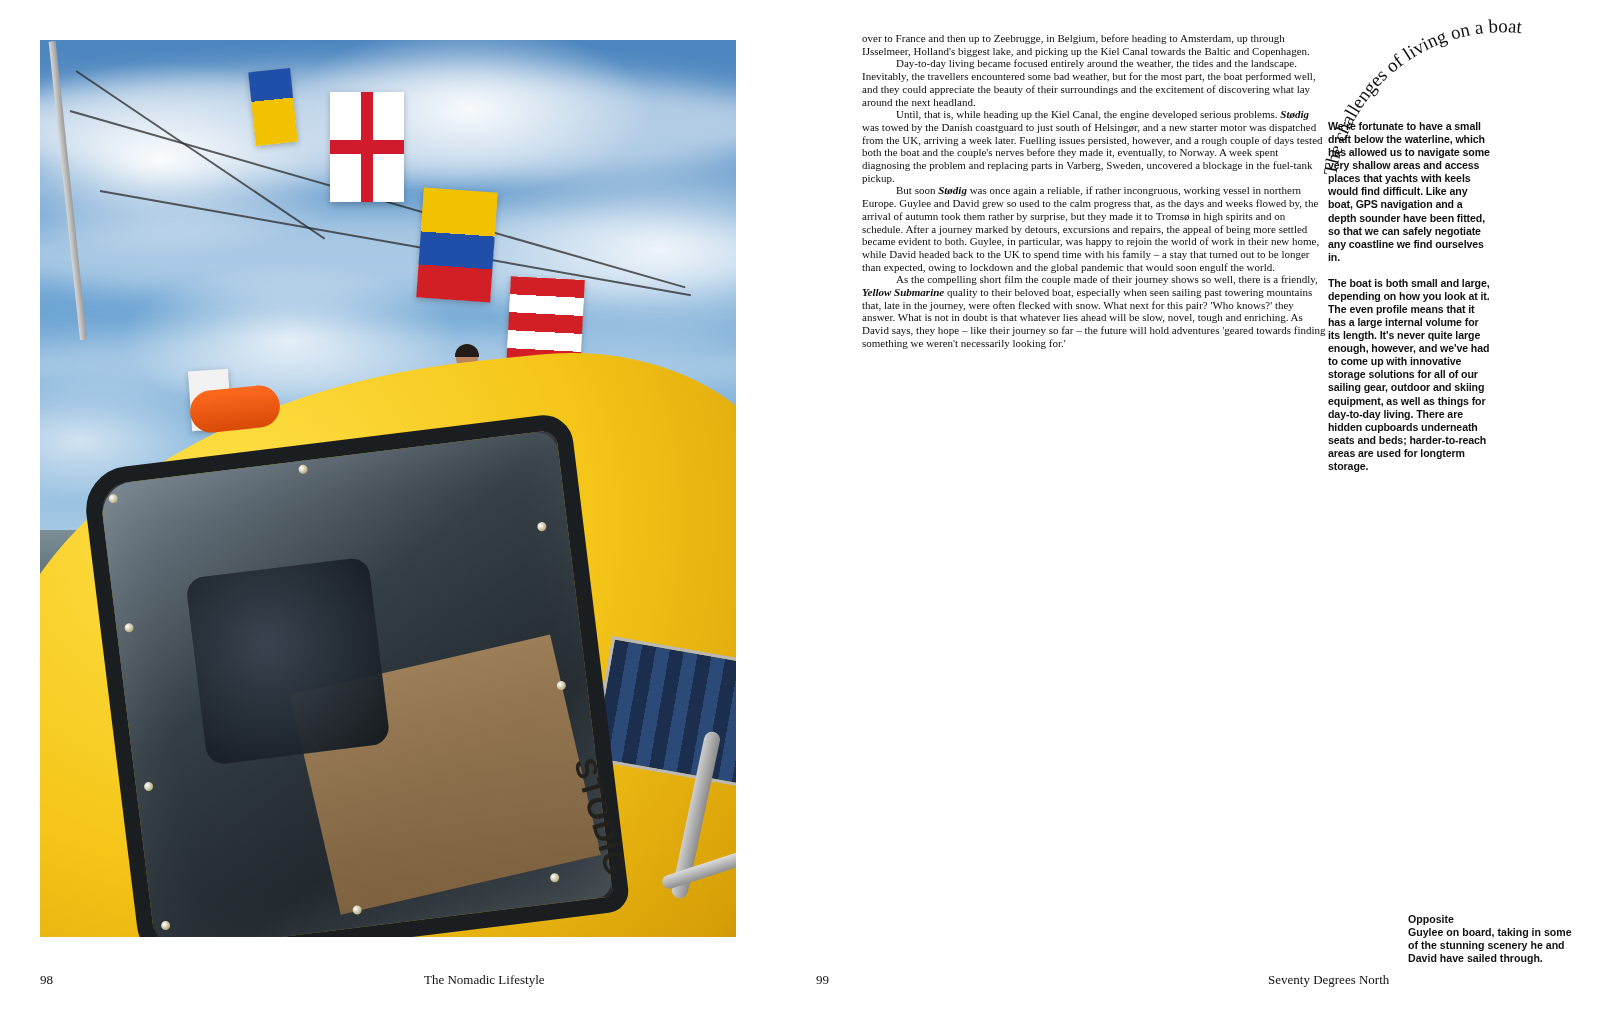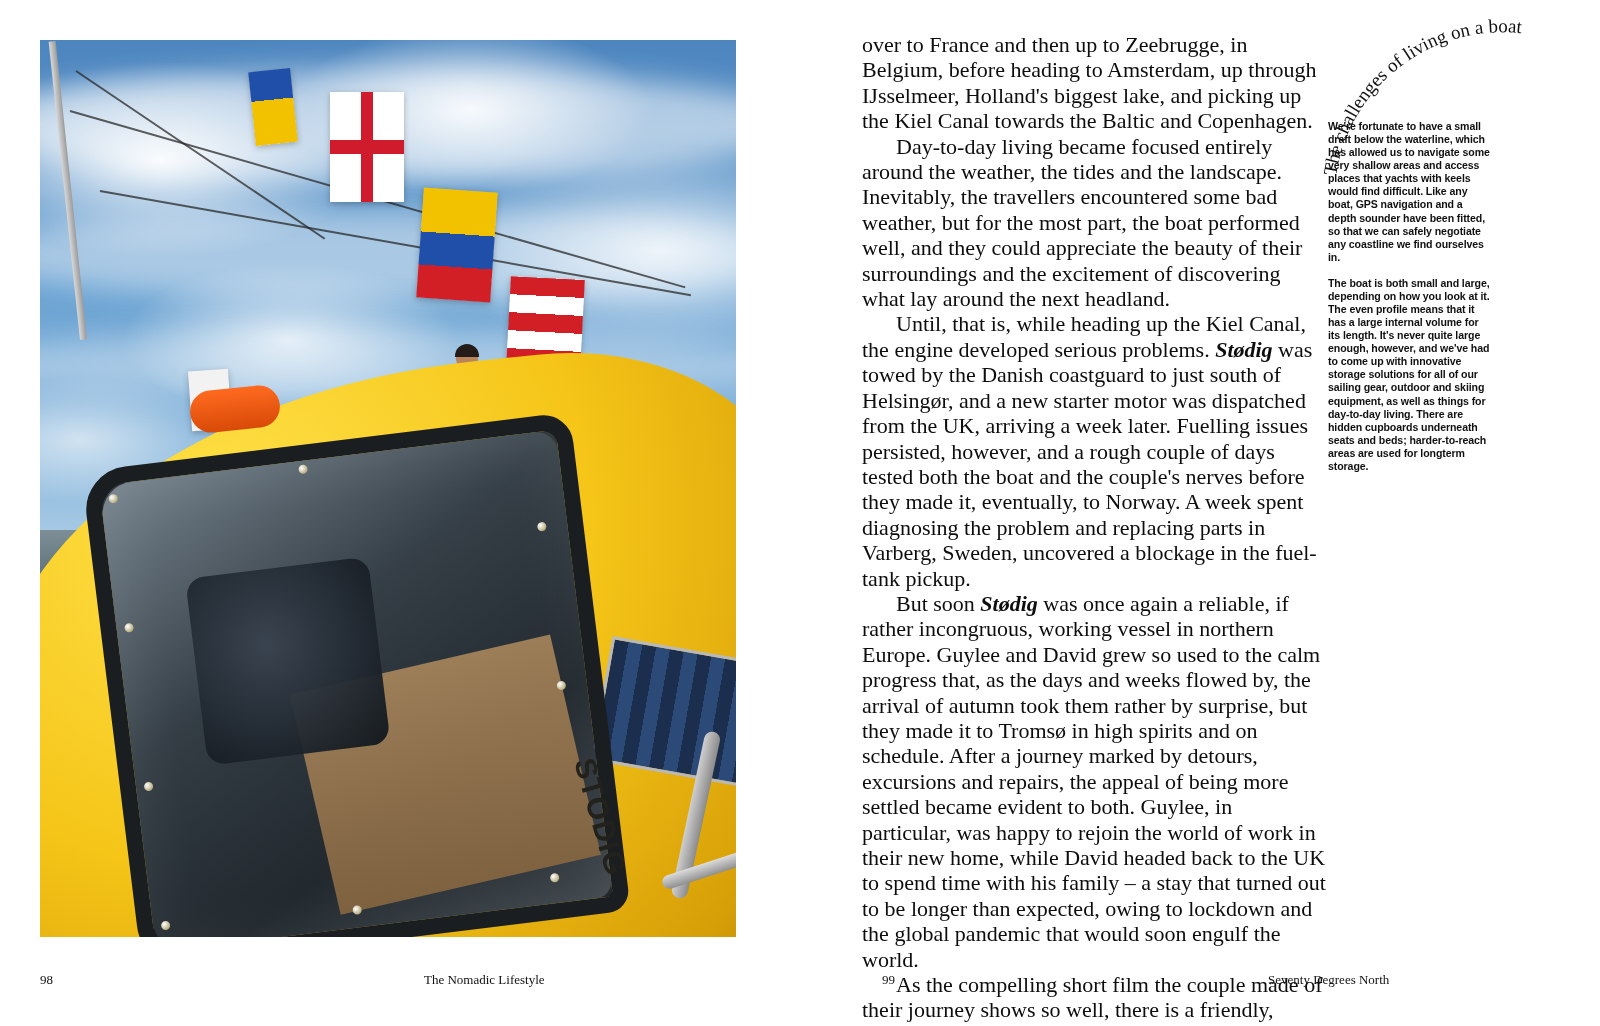--- a/index.html
+++ b/index.html
@@ -238,21 +238,21 @@
 
   
   .col-main {
     position: absolute;
     left: 862px;
     top: 32px;
     width: 464px;
   }
   .col-main p {
     margin: 0;
-    font-size: 22px;
+    font-size: 11px;
     line-height: 1.155;
     text-align: left;
     color: #0d0d0d;
     font-family: "Liberation Serif", serif;
   }
   .col-main p + p { text-indent: 34px; }
   .col-main em { font-style: italic; font-weight: bold; }
 
   .sidebar {
     position: absolute;
@@ -300,21 +300,21 @@
   
   .folio {
     position: absolute;
     bottom: 38px;
     font-size: 13px;
     color: #111;
     font-family: "Liberation Serif", serif;
   }
   .folio-left-num { left: 40px; }
   .folio-left-title { left: 424px; }
-  .folio-right-num { left: 882px; }
+  .folio-right-num { left: 816px; }
   .folio-right-title { left: 1268px; }
 </style>
 </head>
 <body>
 
 <div class="spread">
 
   <div class="photo-frame">
     <div class="sky"></div>
     <div class="cloudband cb1"></div>
@@ -397,19 +397,23 @@
         <textPath href="#arcpath" id="arc-textpath">The challenges of living on a boat</textPath>
       </text>
     </svg>
   </div>
 
   <div class="sidebar" id="sidebar-col">
       <p>We're fortunate to have a small draft below the waterline, which has allowed us to navigate some very shallow areas and access places that yachts with keels would find difficult. Like any boat, GPS navigation and a depth sounder have been fitted, so that we can safely negotiate any coastline we find ourselves in.</p>
       <p>The boat is both small and large, depending on how you look at it. The even profile means that it has a large internal volume for its length. It's never quite large enough, however, and we've had to come up with innovative storage solutions for all of our sailing gear, outdoor and skiing equipment, as well as things for day-to-day living. There are hidden cupboards underneath seats and beds; harder-to-reach areas are used for longterm storage.</p>
     </div>
 
+  <div class="caption">
+    <span class="cap-label">Opposite</span>
+    <span>Guylee on board, taking in some of the stunning scenery he and David have sailed through.</span>
+  </div>
 
   <div class="folio folio-left-num">98</div>
   <div class="folio folio-left-title">The Nomadic Lifestyle</div>
   <div class="folio folio-right-num">99</div>
   <div class="folio folio-right-title">Seventy Degrees North</div>
 
 </div>
 
 </body></html>

